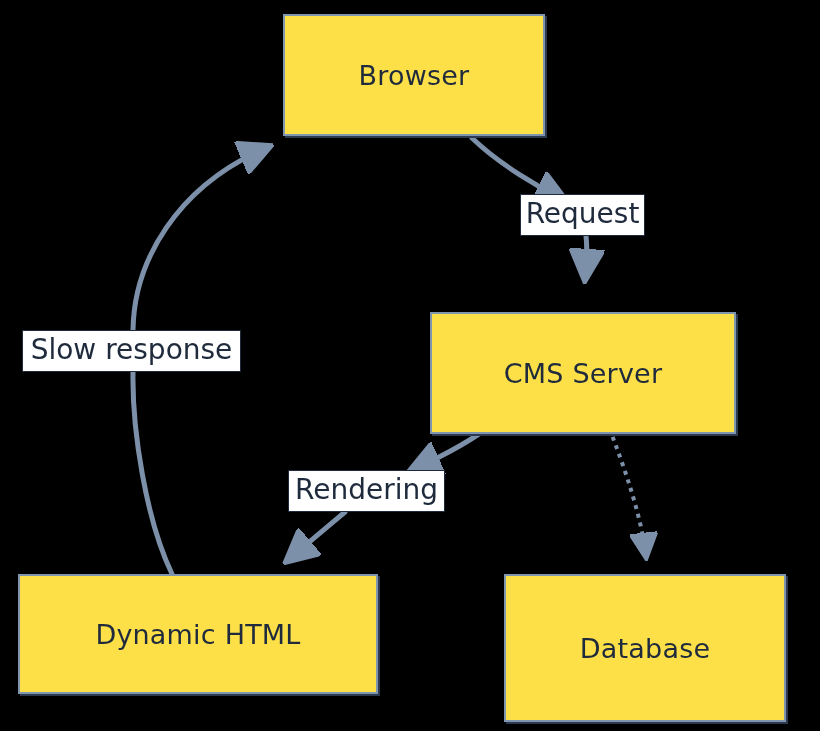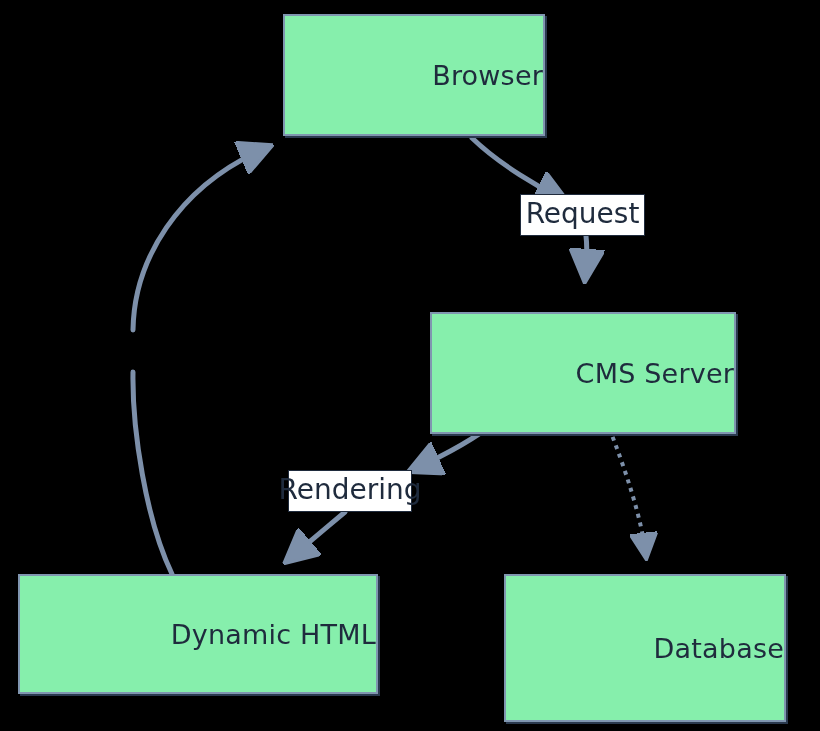--- a/index.html
+++ b/index.html
@@ -18,26 +18,26 @@
   svg#edges {
     position: absolute;
     left: 0;
     top: 0;
     width: 820px;
     height: 731px;
   }
   .node {
     position: absolute;
     box-sizing: border-box;
-    background: #86efac;
+    background: #fde047;
     border: 2px solid #8096b0;
     box-shadow: 2px 2px 0 0 #2b3a4f;
     display: flex;
     align-items: center;
-    justify-content: flex-end;
+    justify-content: center;
   }
   .node-label {
     font-size: 27px;
     color: #1f2b3d;
     letter-spacing: 0.2px;
     line-height: 1;
     white-space: nowrap;
   }
   .edge-label {
     position: absolute;
@@ -96,18 +96,21 @@
   </div>
 
   <div class="node" style="left:504px; top:574px; width:282px; height:148px;">
     <span class="node-label">Database</span>
   </div>
 
   <div class="edge-label" style="left:520px; top:194px; width:125px; height:42px;">
     <span>Request</span>
   </div>
 
+  <div class="edge-label" style="left:22px; top:330px; width:219px; height:42px;">
+    <span>Slow response</span>
+  </div>
 
-  <div class="edge-label" style="left:288px; top:470px; width:124px; height:42px;">
+  <div class="edge-label" style="left:288px; top:470px; width:157px; height:42px;">
     <span>Rendering</span>
   </div>
 
 </div>
 
 </body></html>

